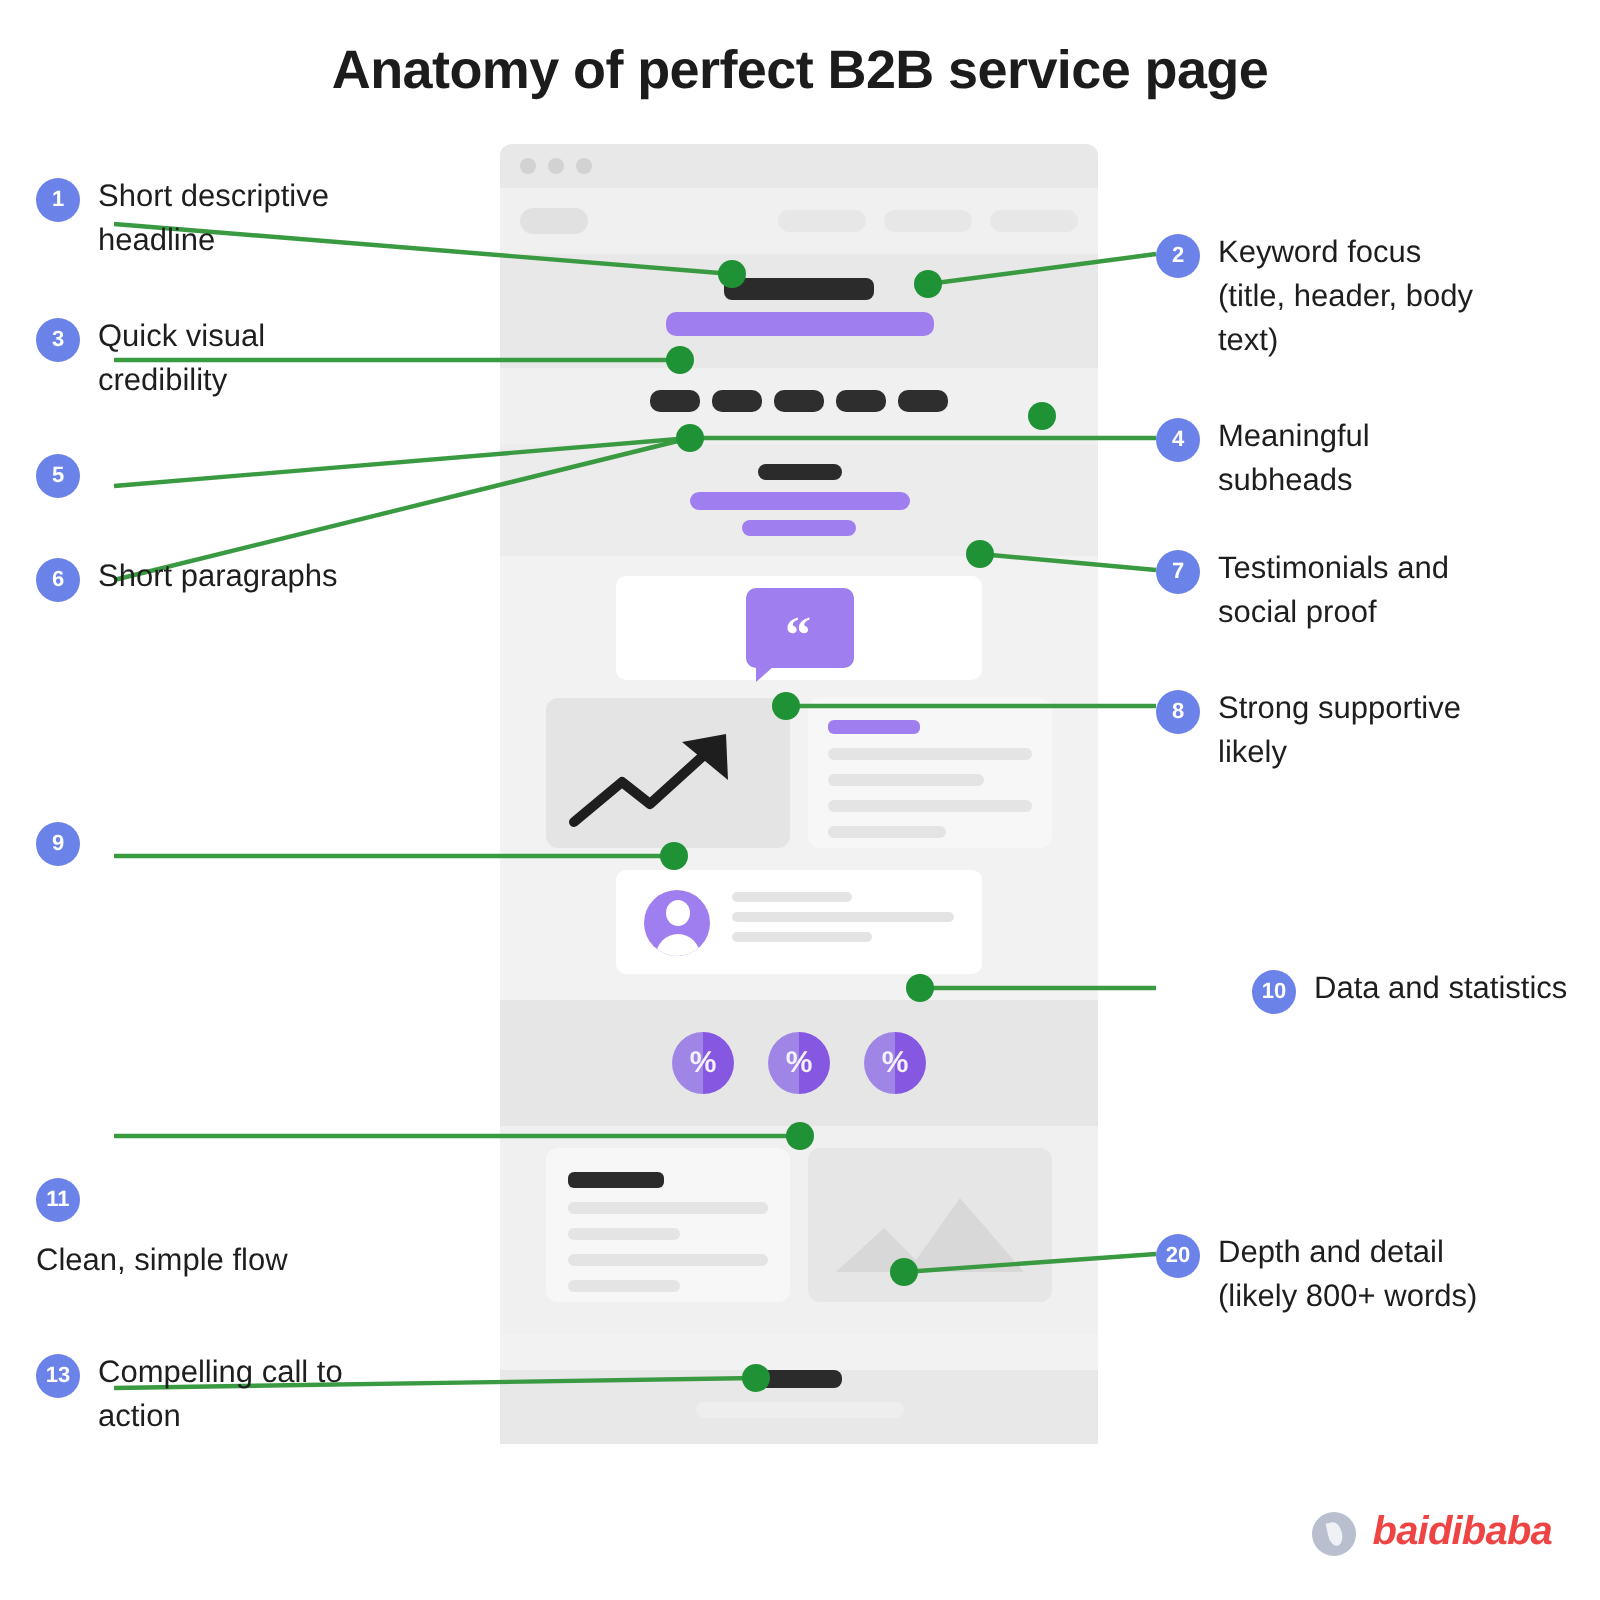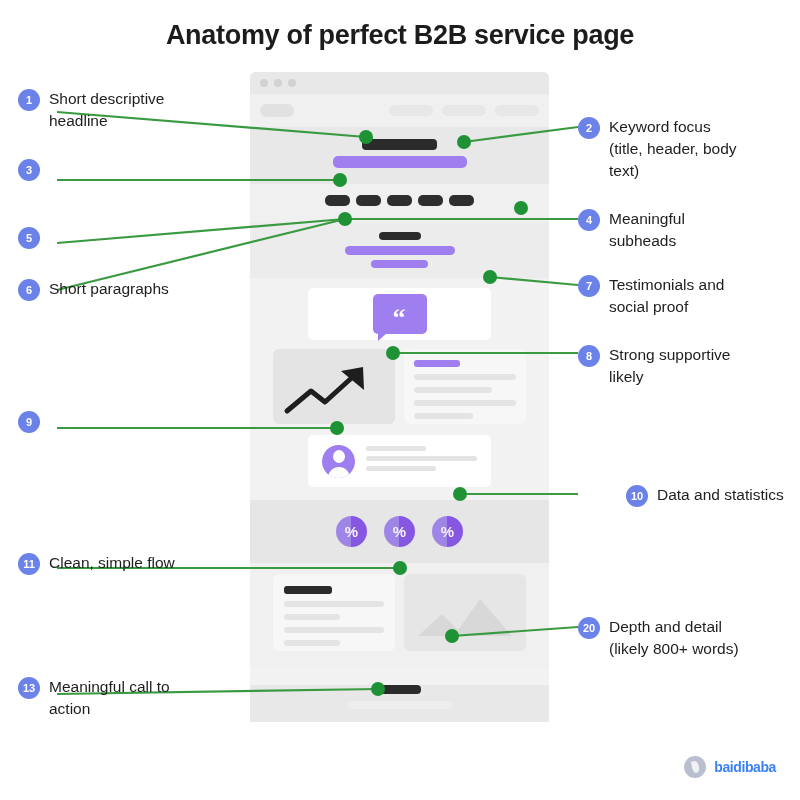--- a/index.html
+++ b/index.html
@@ -163,21 +163,21 @@
   }
   .fl-mark {
     width: 22px; height: 22px; border-radius: 50%;
     background: #b9bfcf; position: relative;
   }
   .fl-mark:after {
     content: ""; position: absolute; left: 8px; top: 5px;
     width: 7px; height: 12px; border-radius: 0 50% 50% 50%;
     background: #f0f1f5; transform: rotate(-12deg);
   }
-  .fl-text { font-size: 14px; font-weight: bold; color: #3b82f6; letter-spacing: -0.4px; }
+  .fl-text { font-size: 20px; font-weight: bold; color: #ef4444; letter-spacing: -0.4px; font-style: italic; }
 </style>
 </head>
 <body>
 
 <div id="root">
 
   <div class="page-title">Anatomy of perfect B2B service page</div>
 
   <div class="mockup">
 
@@ -327,43 +327,45 @@
   </svg>
 
   <div class="callout" style="left:18px; top:88px;">
     <div class="badge">1</div>
     <div class="callout-text">Short descriptive
 headline</div>
   </div>
 
   <div class="callout" style="left:18px; top:158px;">
     <div class="badge">3</div>
+    <div class="callout-text">Quick visual
+credibility</div>
   </div>
 
   <div class="callout" style="left:18px; top:226px;">
     <div class="badge">5</div>
   </div>
 
   <div class="callout" style="left:18px; top:278px;">
     <div class="badge">6</div>
     <div class="callout-text">Short paragraphs</div>
   </div>
 
   <div class="callout" style="left:18px; top:410px;">
     <div class="badge">9</div>
   </div>
 
-  <div class="callout" style="left:18px; top:552px;">
+  <div class="callout" style="left:18px; top:588px;flex-direction:column;">
     <div class="badge">11</div>
     <div class="callout-text">Clean, simple flow</div>
   </div>
 
   <div class="callout" style="left:18px; top:676px;">
     <div class="badge">13</div>
-    <div class="callout-text">Meaningful call to
+    <div class="callout-text">Compelling call to
 action</div>
   </div>
 
   <div class="callout right" style="left:578px; top:116px;">
     <div class="badge">2</div>
     <div class="callout-text">Keyword focus
 (title, header, body
 text)</div>
   </div>
 

